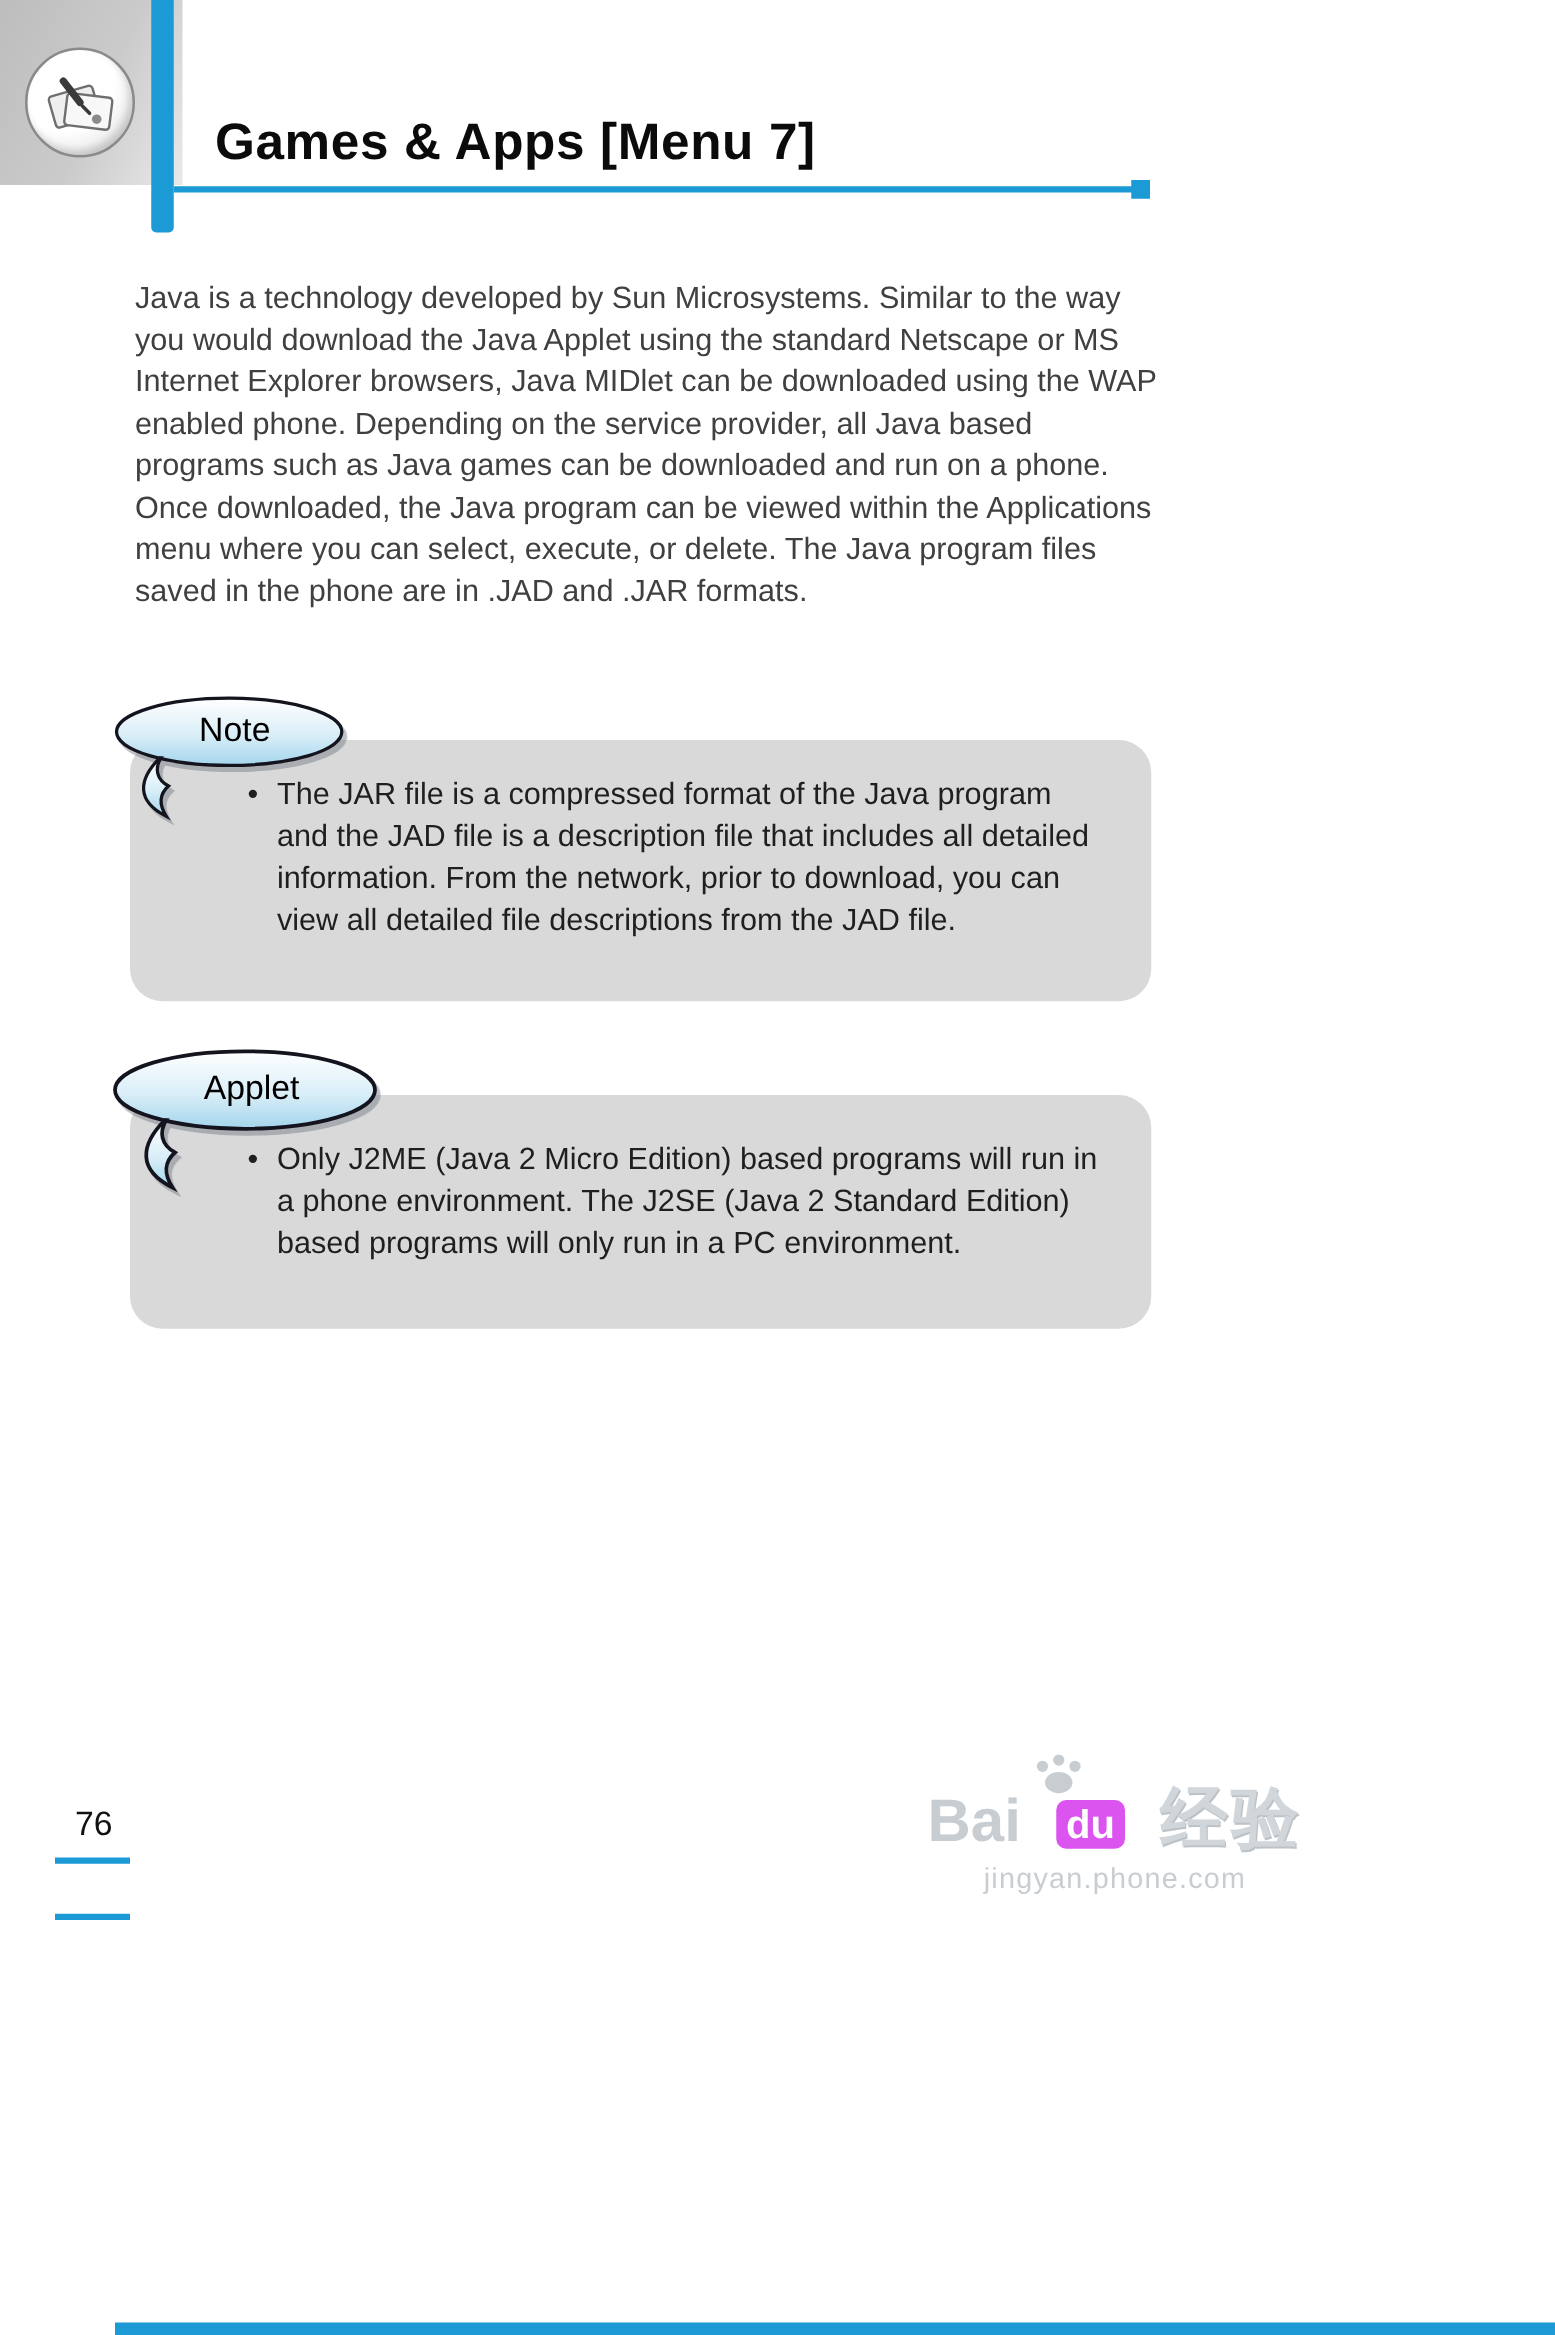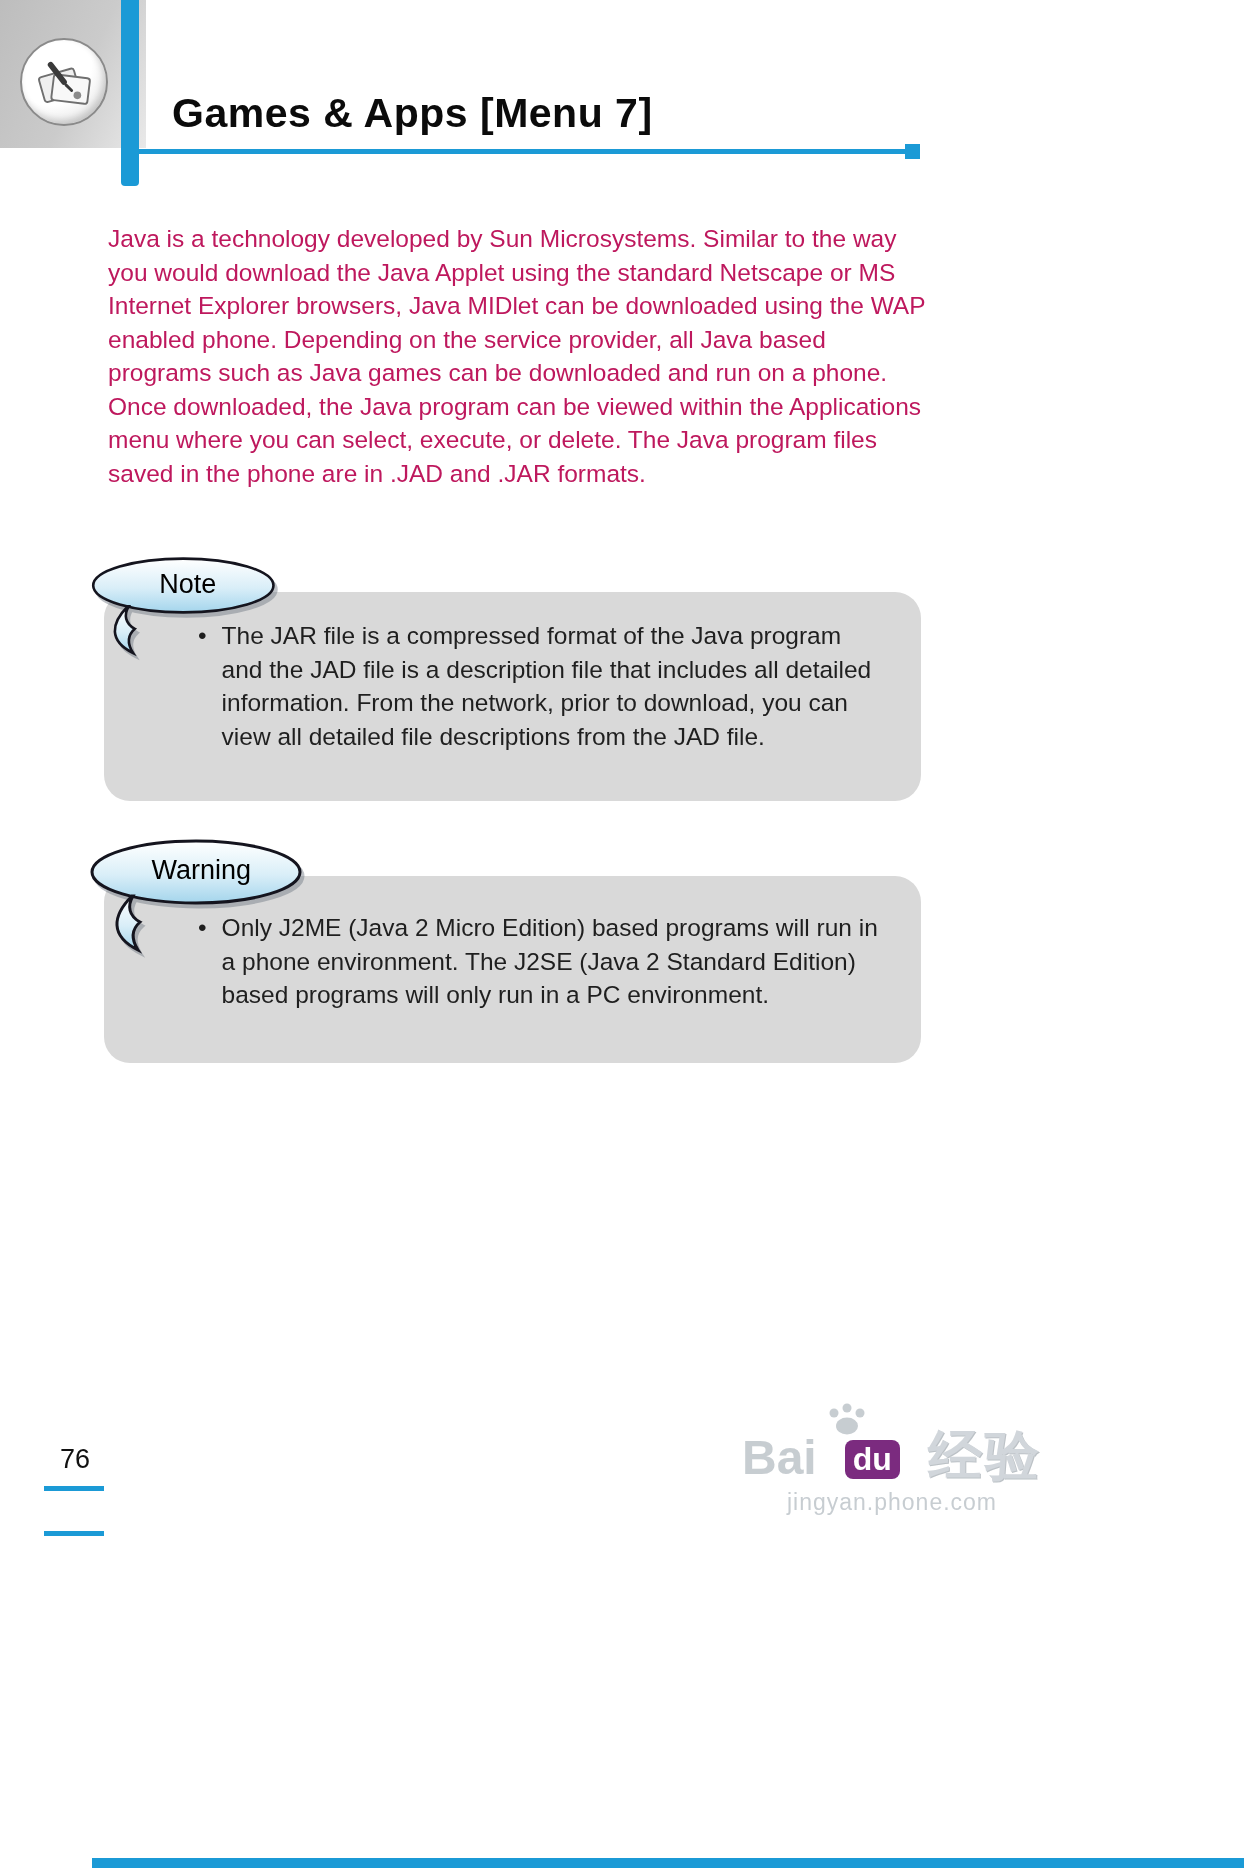--- a/index.html
+++ b/index.html
@@ -45,21 +45,21 @@
     width: 781px; height: 5px; background: #1b9ad6;
   }
   .rule-cap {
     position: absolute; left: 905px; top: 144px;
     width: 15px; height: 15px; background: #1b9ad6;
   }
 
   
   .intro {
     position: absolute; left: 108px; top: 222px;
-    width: 828px; font-size: 24.5px; line-height: 33.5px; color: #be185d;
+    width: 828px; font-size: 24.5px; line-height: 33.5px; color: #404040;
   }
 
   
   .graybox { position: absolute; background: #d9d9d9; border-radius: 26px; }
   .note-box { left: 104px; top: 592px; width: 817px; height: 209px; }
   .warn-box { left: 104px; top: 876px; width: 817px; height: 187px; }
   .callout-body {
     display: flex; gap: 15px;
     font-size: 24.5px; line-height: 33.5px; color: #1f1f1f;
   }
@@ -87,21 +87,21 @@
   .pn { position: absolute; left: 50px; top: 1444px; width: 50px; text-align: center; font-size: 27px; color: #111; }
   .pn-line-bot { position: absolute; left: 44px; top: 1531px; width: 60px; height: 5px; background: #1b9ad6; }
   .bottom-strip { position: absolute; left: 92px; top: 1858px; width: 1152px; height: 10px; background: #1b9ad6; }
 
   
   .watermark { position: absolute; left: 742px; top: 1428px; width: 300px; opacity: .92; }
   .wm-logo { position: relative; display: flex; align-items: flex-end; gap: 3px; justify-content: space-between; }
   .wm-bai { font-size: 48px; font-weight: 700; color: #c3c9ce; line-height: 1; }
   .wm-du {
     font-size: 32px; font-weight: 700; color: #ffffff;
-    background: #701a75; border-radius: 8px; padding: 2px 8px; margin-bottom: 3px; line-height: 1.1;
+    background: #d946ef; border-radius: 8px; padding: 2px 8px; margin-bottom: 3px; line-height: 1.1;
   }
   .wm-cn { font-size: 54px; font-weight: 700; color: #ced3d8; letter-spacing: 3px; line-height: 1; text-shadow: 1px 1px 0 #b7bdc2; }
   .wm-paw { position: absolute; left: 84px; top: -26px; width: 42px; height: 34px; }
   .wm-url { margin-top: 7px; font-size: 23px; text-align: center; color: #c3c9ce; letter-spacing: 1px; }
 </style>
 </head>
 <body>
 
 <div class="page">
 
@@ -154,21 +154,21 @@
     <div class="callout-body">
       <span class="bullet">•</span>
       <p>Only J2ME (Java 2 Micro Edition) based programs will run in a phone environment. The J2SE (Java 2 Standard Edition) based programs will only run in a PC environment.</p>
     </div>
   </div>
   <div class="bubble bubble-warn">
     <svg viewBox="0 0 240 130">
       <ellipse cx="110" cy="34" rx="104" ry="31" fill="url(#bubbleGrad)" stroke="#14141e" stroke-width="3"></ellipse>
       <path d="M46 58 C 26 78, 24 98, 52 112 C 45 101, 45 92, 54 84 C 43 78, 41 68, 47 58 Z" fill="url(#bubbleGrad)" stroke="#14141e" stroke-width="3"></path>
     </svg>
-    <span class="bubble-label">Warning</span>
+    <span class="bubble-label">Applet</span>
   </div>
 
   <div class="pn-line-top"></div>
   <div class="pn">76</div>
   <div class="pn-line-bot"></div>
   <div class="bottom-strip"></div>
 
   <div class="watermark">
     <div class="wm-logo">
       <svg class="wm-paw" viewBox="0 0 42 34">

